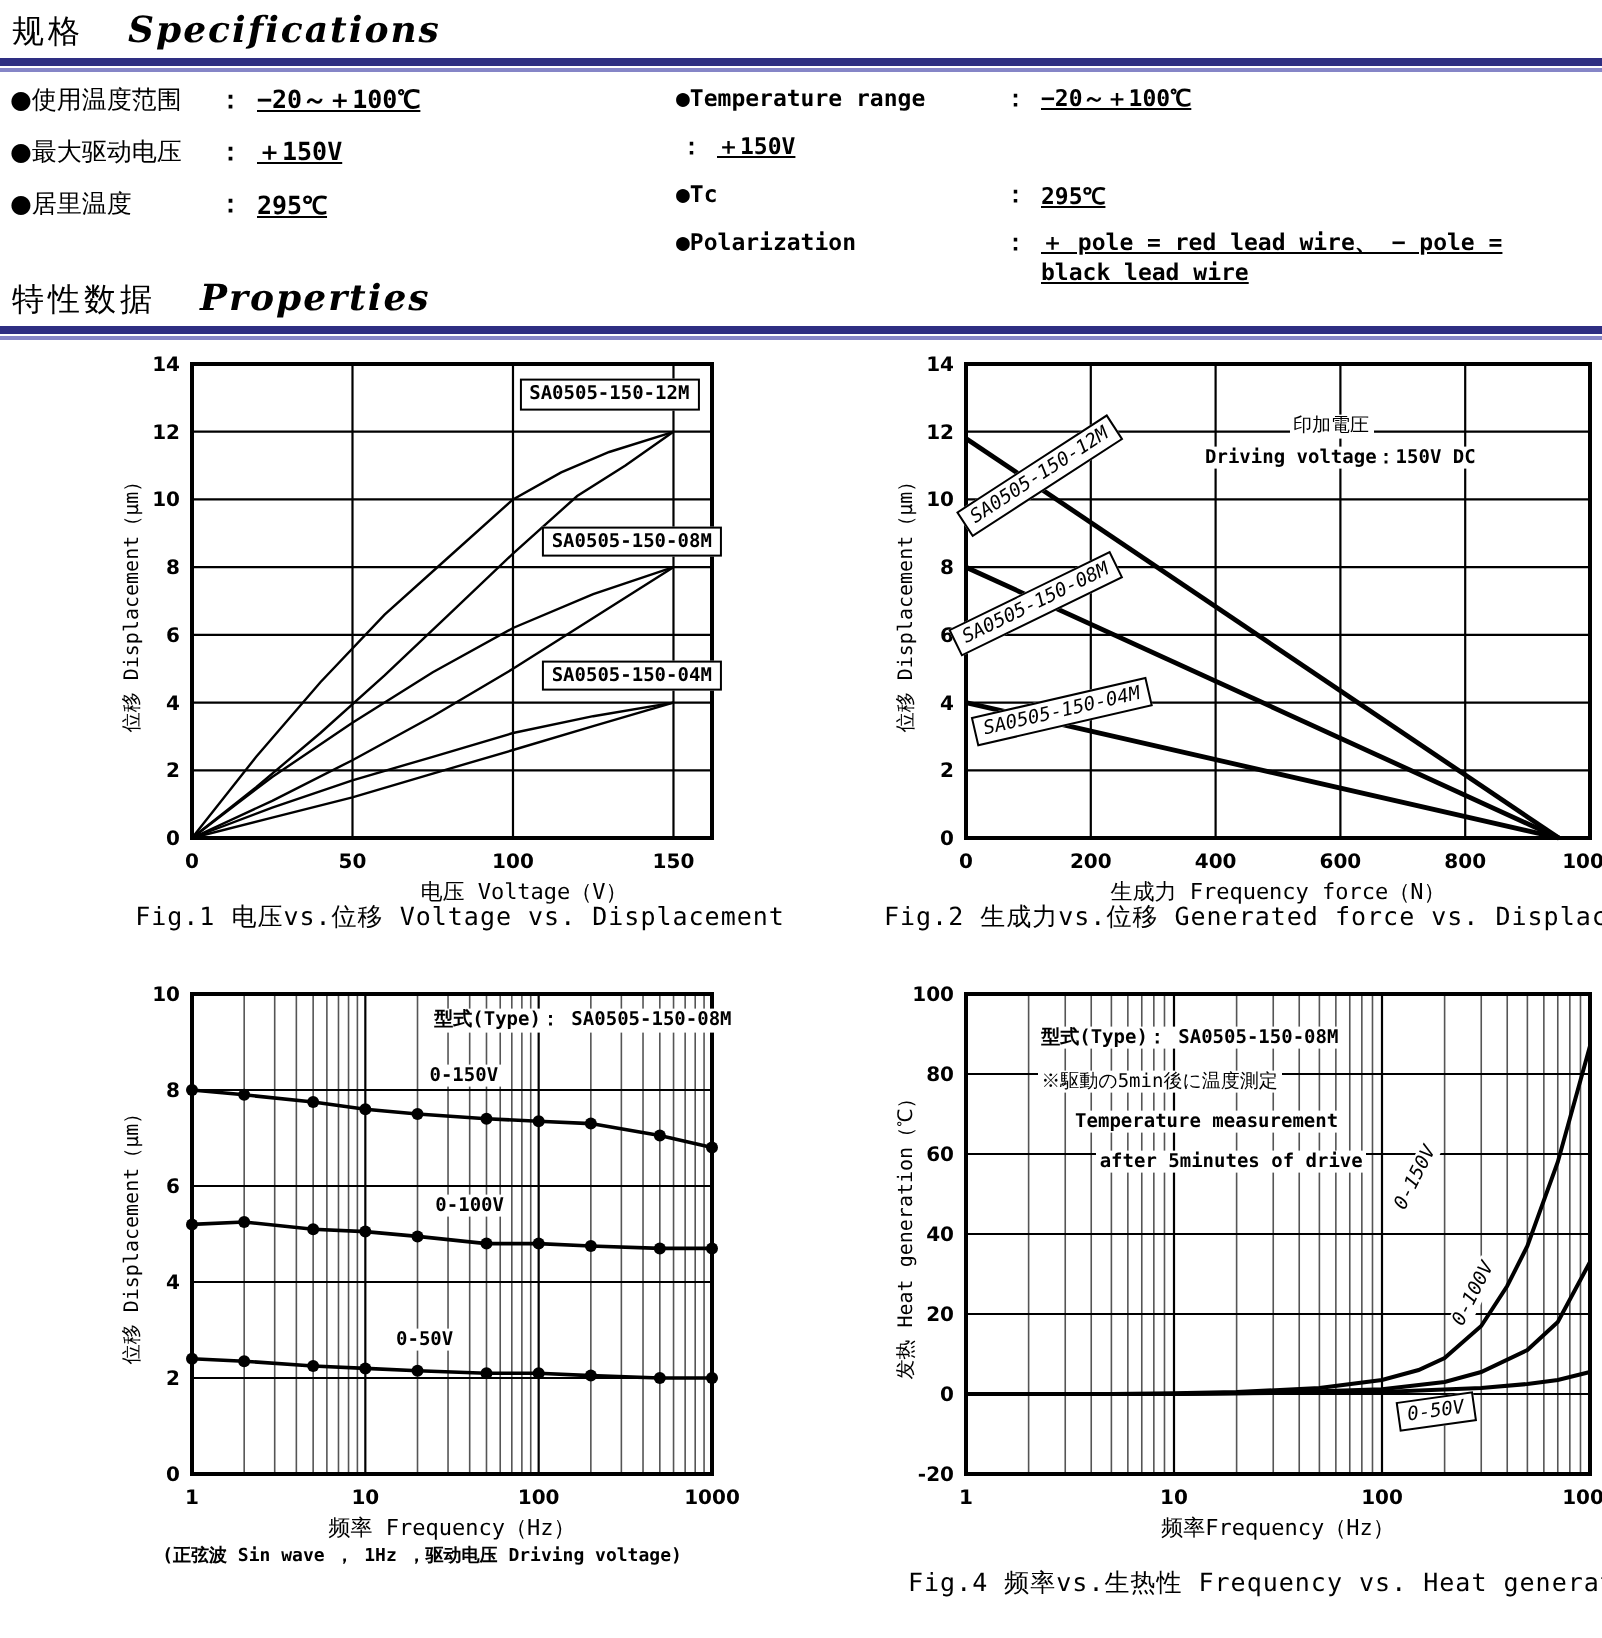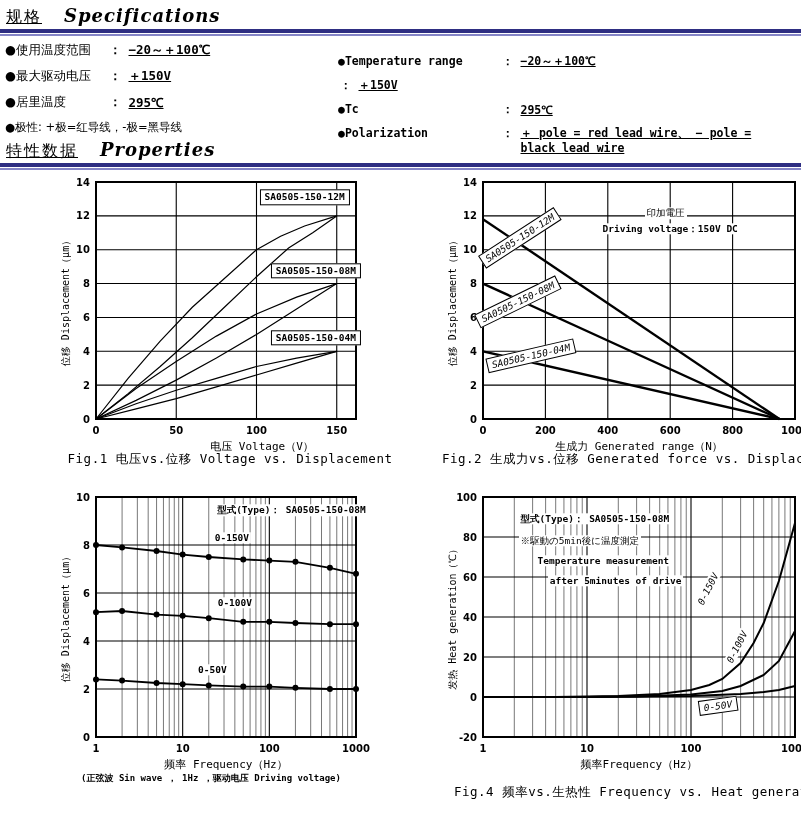--- a/index.html
+++ b/index.html
@@ -1,20 +1,20 @@
 <!DOCTYPE html>
 <html><head>
 <meta charset="utf-8">
 <style>
   html,body{margin:0;padding:0;}
   body{width:801px;height:819px;position:relative;background:#fff;overflow:hidden;
        font-family:"DejaVu Sans",sans-serif;color:#000;}
   
   .hdr{position:absolute;left:6px;white-space:nowrap;}
-  .hcn{font:16px "DejaVu Sans",sans-serif;letter-spacing:2px;text-decoration:underline;}
+  .hcn{font:16px "DejaVu Sans",sans-serif;letter-spacing:2px;}
   .hen{font:italic bold 18px "DejaVu Serif",serif;margin-left:22px;letter-spacing:1px;}
   .rule{position:absolute;left:0;width:801px;height:1px;
         border-top:4px solid #2e2e82;border-bottom:2px solid #8585c7;}
   
   .spec-col{position:absolute;}
   .spec-row{display:flex;align-items:flex-start;margin-bottom:9px;}
   .spec-row .lbl{flex:0 0 auto;}
   .spec-row .sep{flex:0 0 auto;margin:0 7px 0 2px;font-weight:bold;}
   .spec-row .val{font-weight:bold;text-decoration:underline;}
   .left-col .lbl{font:12.5px "DejaVu Sans",sans-serif;width:102px;}
@@ -56,25 +56,22 @@
     <div class="spec-row">
       <span class="lbl">●最大驱动电压</span>
       <span class="sep">：</span>
       <span class="val">＋150V</span>
     </div>
     <div class="spec-row">
       <span class="lbl">●居里温度</span>
       <span class="sep">：</span>
       <span class="val">295℃</span>
     </div>
-    <div class="spec-row nofix">
-      <span class="lbl">●极性: +极=红导线，-极=黑导线</span>
-    </div>
-  </div>
-<div class="spec-col right-col" style="left:338px;top:54px;width:460px;">
+  </div>
+<div class="spec-col right-col" style="left:338px;top:42px;width:460px;">
     <div class="spec-row">
       <span class="lbl">●Temperature range</span>
       <span class="sep">：</span>
       <span class="val">−20～＋100℃</span>
     </div>
     <div class="spec-row">
       <span class="sep">：</span>
       <span class="val">＋150V</span>
     </div>
     <div class="spec-row">
@@ -168,21 +165,21 @@
       <rect x="75" y="7" width="312" height="237" fill="none" stroke="#000" stroke-width="2"></rect>
       <polyline points="75.0,44.2 371.4,244.0" fill="none" stroke="#000" stroke-width="2.4"></polyline>
       <polyline points="75.0,108.6 371.4,244.0" fill="none" stroke="#000" stroke-width="2.4"></polyline>
       <polyline points="75.0,176.3 371.4,244.0" fill="none" stroke="#000" stroke-width="2.4"></polyline>
     </svg>
     <div class="ann" style="left: 257.52px; top: 38.3179px; transform: translate(-50%, -50%) rotate(0deg);">印加電圧</div>
     <div class="ann bold" style="left: 262.2px; top: 53.5536px; transform: translate(-50%, -50%) rotate(0deg);">Driving voltage：150V DC</div>
     <div class="ann boxed italic" style="left: 112.44px; top: 62.8643px; transform: translate(-50%, -50%) rotate(-33deg);">SA0505-150-12M</div>
     <div class="ann boxed italic" style="left: 109.944px; top: 127.193px; transform: translate(-50%, -50%) rotate(-26deg);">SA0505-150-08M</div>
     <div class="ann boxed italic" style="left: 123.36px; top: 181.364px; transform: translate(-50%, -50%) rotate(-13deg);">SA0505-150-04M</div>
-    <div class="xlabel" style="left: 231px; top: 271px;">生成力 Generated range（N）</div>
+    <div class="xlabel" style="left: 231px; top: 271px;">生成力 Frequency force（N）</div>
     <div class="caption" style="left: 235px; top: 284px;">Fig.2   生成力vs.位移 Generated force vs. Displacement</div>
     <div class="ylabel" style="left: 45px; top: 125.5px; transform: translate(-50%, -50%) rotate(-90deg);">位移 Displacement（μm）</div>
   </div>
 <div class="fig" id="fig3" style="left: 0px; top: 490px; width: 400px; height: 329px;">
     <svg width="400" height="329">
       <line x1="122.08926629087837" y1="7" x2="122.08926629087837" y2="247" stroke="#555" stroke-width="0.8"></line>
       <line x1="137.35050874237075" y1="7" x2="137.35050874237075" y2="247" stroke="#555" stroke-width="0.8"></line>
       <line x1="148.17853258175674" y1="7" x2="148.17853258175674" y2="247" stroke="#555" stroke-width="0.8"></line>
       <line x1="156.5774003757883" y1="7" x2="156.5774003757883" y2="247" stroke="#555" stroke-width="0.8"></line>
       <line x1="163.43977503324913" y1="7" x2="163.43977503324913" y2="247" stroke="#555" stroke-width="0.8"></line>

